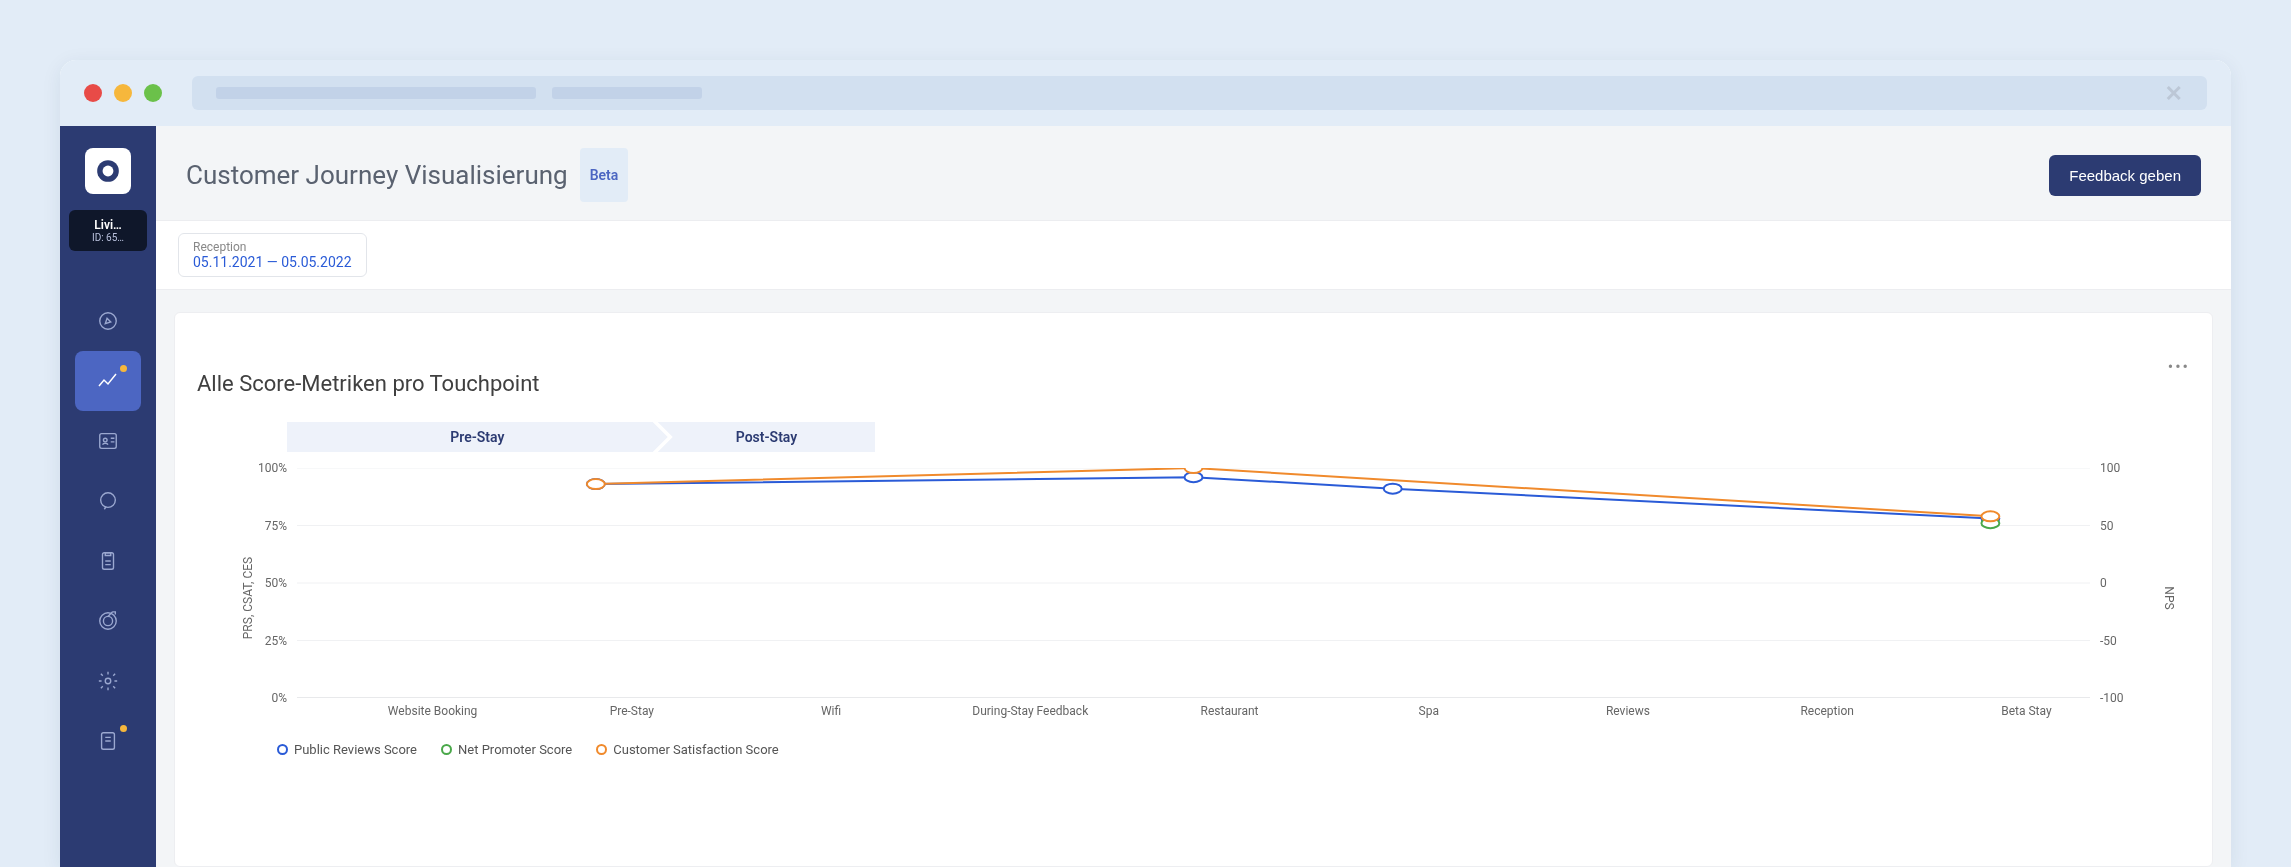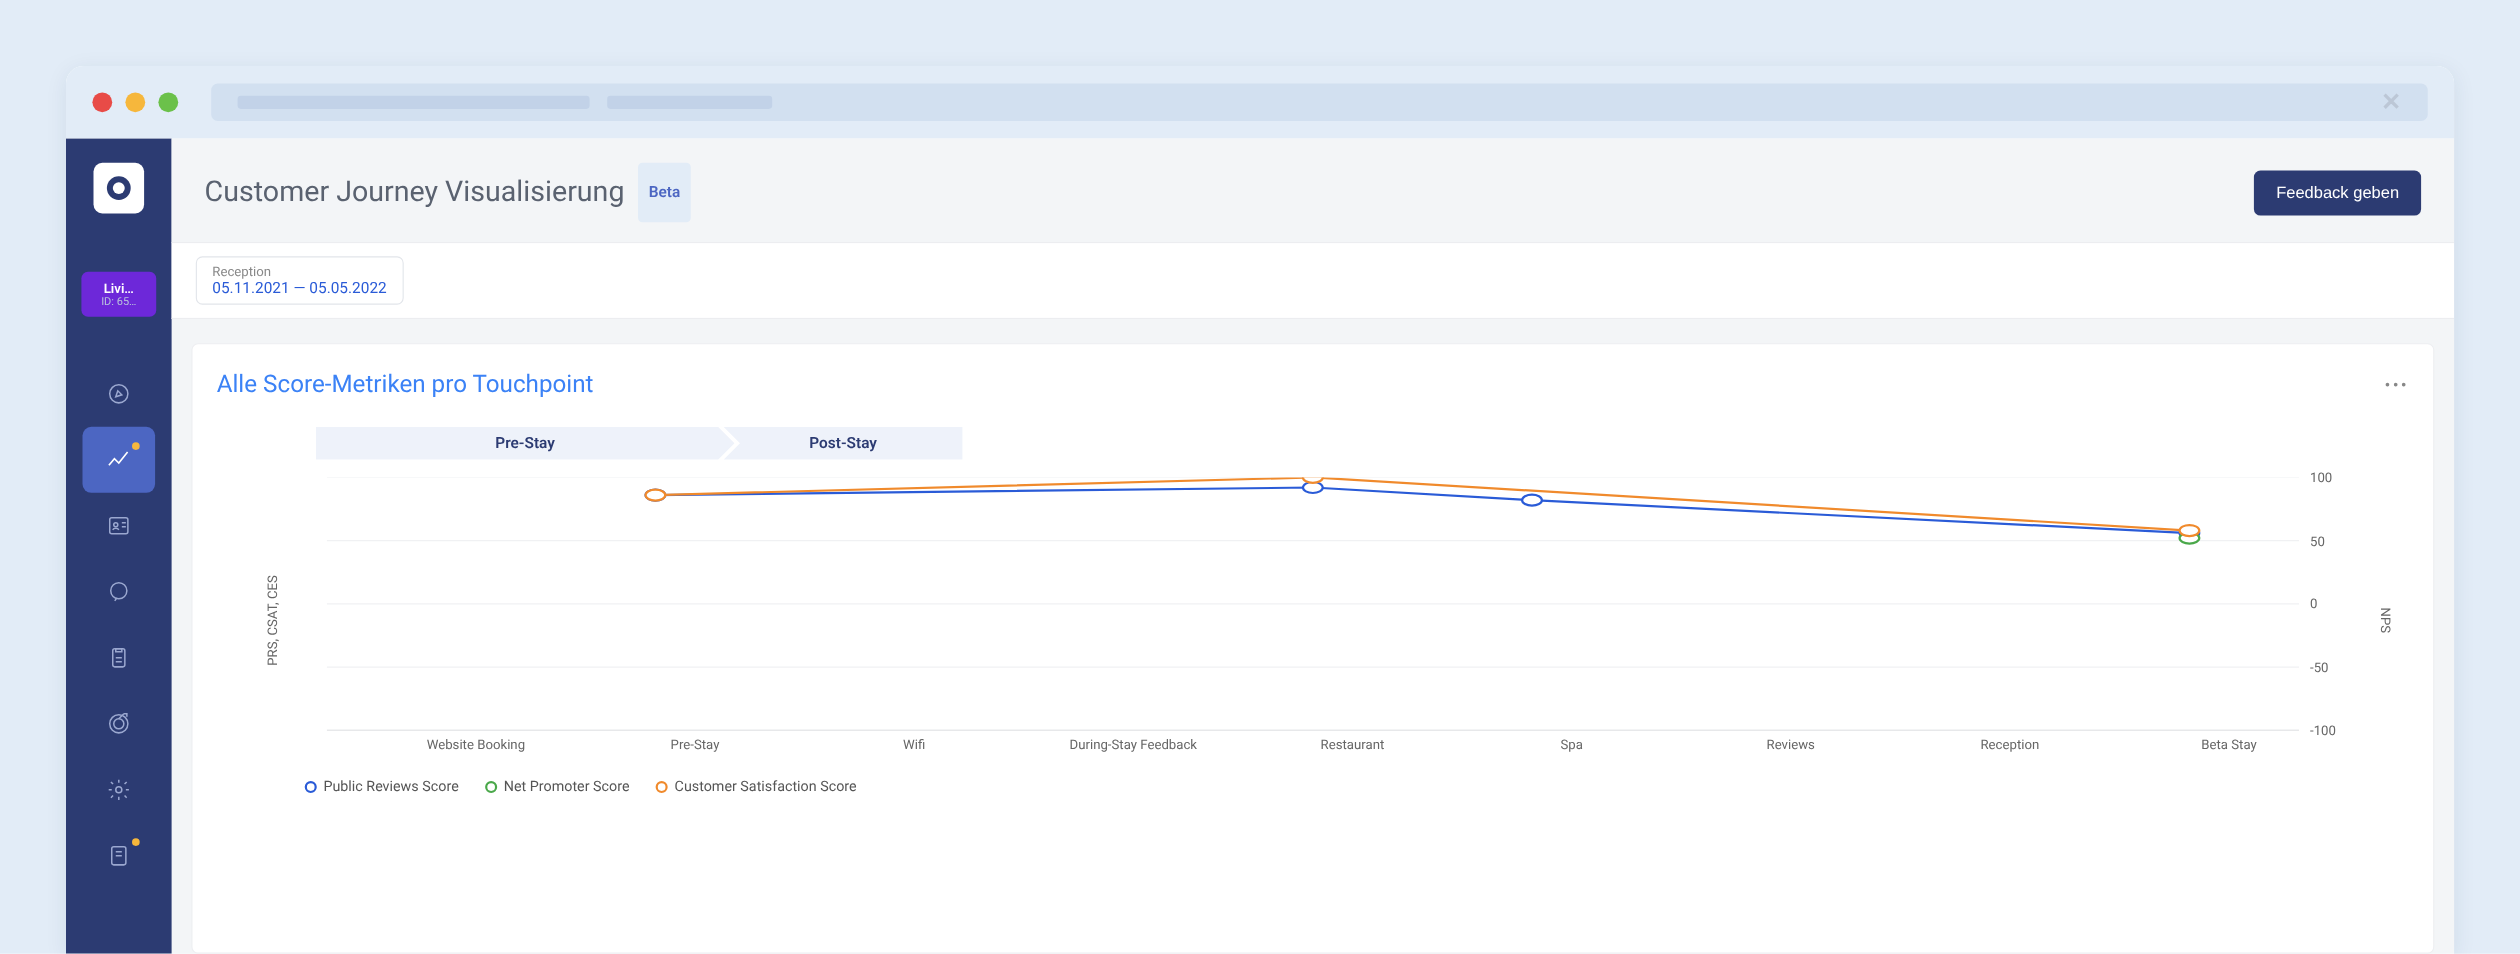--- a/index.html
+++ b/index.html
@@ -76,27 +76,26 @@
   width: 46px;
   height: 46px;
   background: #fff;
   border-radius: 8px;
   display: flex;
   align-items: center;
   justify-content: center;
   margin-bottom: 16px;
 }
 .org-box {
-  width: 68px;
-  background: #6d28d9;
+  width: 78px;
+  background: #0f172a;
   border-radius: 6px;
   padding: 8px 6px;
   text-align: center;
   margin-bottom: 40px;
-  margin-top: 37px;
 }
 .org-name {
   color: #fff;
   font-size: 12px;
   font-weight: 600;
   white-space: nowrap;
   overflow: hidden;
   text-overflow: ellipsis;
 }
 .org-id {
@@ -195,21 +194,22 @@
   flex: 1;
 }
 .chart-header {
   display: flex;
   align-items: center;
   margin-bottom: 26px;
 }
 .chart-title {
   font-size: 22px;
   font-weight: 400;
-  color: #3b82f6;
+  color: #404040;
+  margin-top: 34px;
 }
 .chart-menu {
   margin-left: auto;
   color: #888;
   letter-spacing: 2px;
   font-size: 16px;
   cursor: pointer;
 }
 .phase-bar {
   display: flex;
@@ -434,20 +434,27 @@
 
         <div class="phase-bar">
           <div class="phase pre">Pre-Stay</div>
           <div class="phase post">Post-Stay</div>
         </div>
 
         <div class="chart-body">
           <span class="y-label-left">PRS, CSAT, CES</span>
           <span class="y-label-right">NPS</span>
 
+          <div class="y-axis-left">
+            <span class="y-tick" style="top:0%">100%</span>
+            <span class="y-tick" style="top:25%">75%</span>
+            <span class="y-tick" style="top:50%">50%</span>
+            <span class="y-tick" style="top:75%">25%</span>
+            <span class="y-tick" style="top:100%">0%</span>
+          </div>
           <div class="y-axis-right">
             <span class="y-tick-r" style="top:0%">100</span>
             <span class="y-tick-r" style="top:25%">50</span>
             <span class="y-tick-r" style="top:50%">0</span>
             <span class="y-tick-r" style="top:75%">-50</span>
             <span class="y-tick-r" style="top:100%">-100</span>
           </div>
 
           <div class="plot-area">
             <svg class="plot-svg" id="plot-svg" viewBox="0 0 1000 230" preserveAspectRatio="none">

